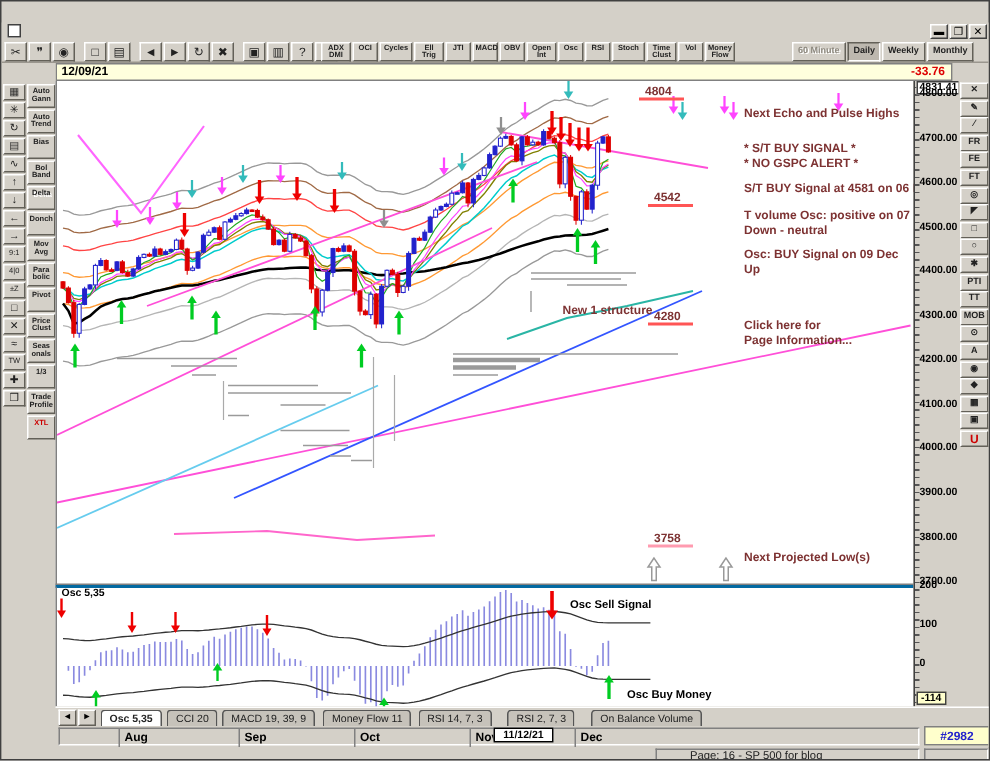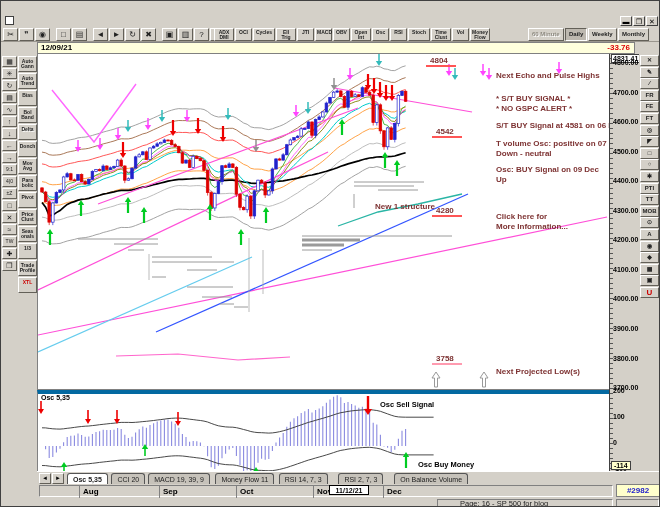--- a/index.html
+++ b/index.html
@@ -38,21 +38,21 @@
   .lbtn{width:100%;background:#d4d0c8;border:1px solid;border-color:#fff #636058 #636058 #fff;text-align:center;color:#222;margin-bottom:1px;}
   .lp1 .lbtn{height:11px;font-size:7px;line-height:9px;}
   .lp2 .lbtn{height:16px;font-size:5px;line-height:5px;font-weight:bold;white-space:pre-line;padding-top:2px;}
   .accent-red{color:#cc0000;}
   
   .chart{position:absolute;left:36px;top:53px;width:572px;height:336px;background:#fff;border-left:1px solid #808080;border-bottom:1px solid #808080;}
   .chart svg,.oscpanel svg{position:absolute;left:0;top:0;}
   .annot{position:absolute;font-size:8px;font-weight:bold;color:#7d3232;white-space:nowrap;line-height:9px;}
   .annot .ul{position:absolute;left:-4px;top:9px;height:2px;}
   
-  .oscpanel{position:absolute;left:36px;top:389px;width:572px;height:81px;background:#fff;border-left:1px solid #808080;border-top:4px solid #0369a1;}
+  .oscpanel{position:absolute;left:36px;top:389px;width:572px;height:81px;background:#fff;border-left:1px solid #808080;border-top:2px solid #0369a1;}
   .osc-label{position:absolute;left:1px;top:0;background:#fff;font-size:7px;font-weight:bold;color:#000;padding:0 2px;z-index:3;}
   .osc-sig{position:absolute;font-size:7.5px;font-weight:bold;color:#000;z-index:3;}
   
   .axis{position:absolute;left:608px;top:53px;width:29px;height:417px;background:#d4d0c8;border-left:1px solid #404040;font-size:7px;font-weight:bold;color:#000;}
   .axis .ticks{position:absolute;left:0;top:0;width:3px;height:100%;background:repeating-linear-gradient(#d4d0c8 0,#d4d0c8 4px,#555 4px,#555 5px);}
   .axlbl{position:absolute;left:3px;white-space:nowrap;}
   .axtop{position:absolute;left:1px;top:0px;background:#fff;border:1px solid #404040;padding:0 1px;font-size:7px;}
   .axval{position:absolute;left:1px;background:#ffffcc;border:1px solid #404040;padding:0 2px;font-size:7px;}
   
   .righttb{position:absolute;left:638px;top:41px;width:22px;height:456px;background:#d4d0c8;}
@@ -485,21 +485,21 @@
         <div class="annot" style="left: 458px; top: 50px;">* NO GSPC ALERT *</div>
         <div class="annot" style="left: 458px; top: 67px;">S/T BUY Signal at 4581 on 06 Dec</div>
         <div class="annot" style="left: 398px; top: 73px;">4542<div class="ul" style="background: rgb(255, 85, 85); width: 30px;"></div></div>
         <div class="annot" style="left: 458px; top: 85px;">T volume Osc: positive on 07 Dec</div>
         <div class="annot" style="left: 458px; top: 95px;">Down - neutral</div>
         <div class="annot" style="left: 458px; top: 111px;">Osc: BUY Signal on 09 Dec</div>
         <div class="annot" style="left: 458px; top: 121px;">Up</div>
         <div class="annot" style="left: 320px; top: 148px; margin-left: 17px;">New 1 structure</div>
         <div class="annot" style="left: 398px; top: 152px;">4280<div class="ul" style="background: rgb(255, 85, 85); width: 30px;"></div></div>
         <div class="annot" style="left: 458px; top: 158px;">Click here for</div>
-        <div class="annot" style="left: 458px; top: 168px;">More Information...</div>
+        <div class="annot" style="left: 458px; top: 168px;">Page Information...</div>
         <div class="annot" style="left: 398px; top: 300px;">3758<div class="ul" style="background: rgb(255, 155, 176); width: 30px;"></div></div>
         <div class="annot" style="left: 458px; top: 313px;">Next Projected Low(s)</div>
       </div>
   </div>
 
   <div class="oscpanel">
     <svg id="osc-svg" width="572" height="81" viewBox="0 0 572 81">
         <line x1="4" y1="52" x2="4" y2="52" stroke="#8a8ae0" stroke-width="1.1"></line>
         <line x1="7.6" y1="52" x2="7.6" y2="55.233379181279325" stroke="#8a8ae0" stroke-width="1.1"></line>
         <line x1="11.2" y1="52" x2="11.2" y2="63.97003504988723" stroke="#8a8ae0" stroke-width="1.1"></line>

